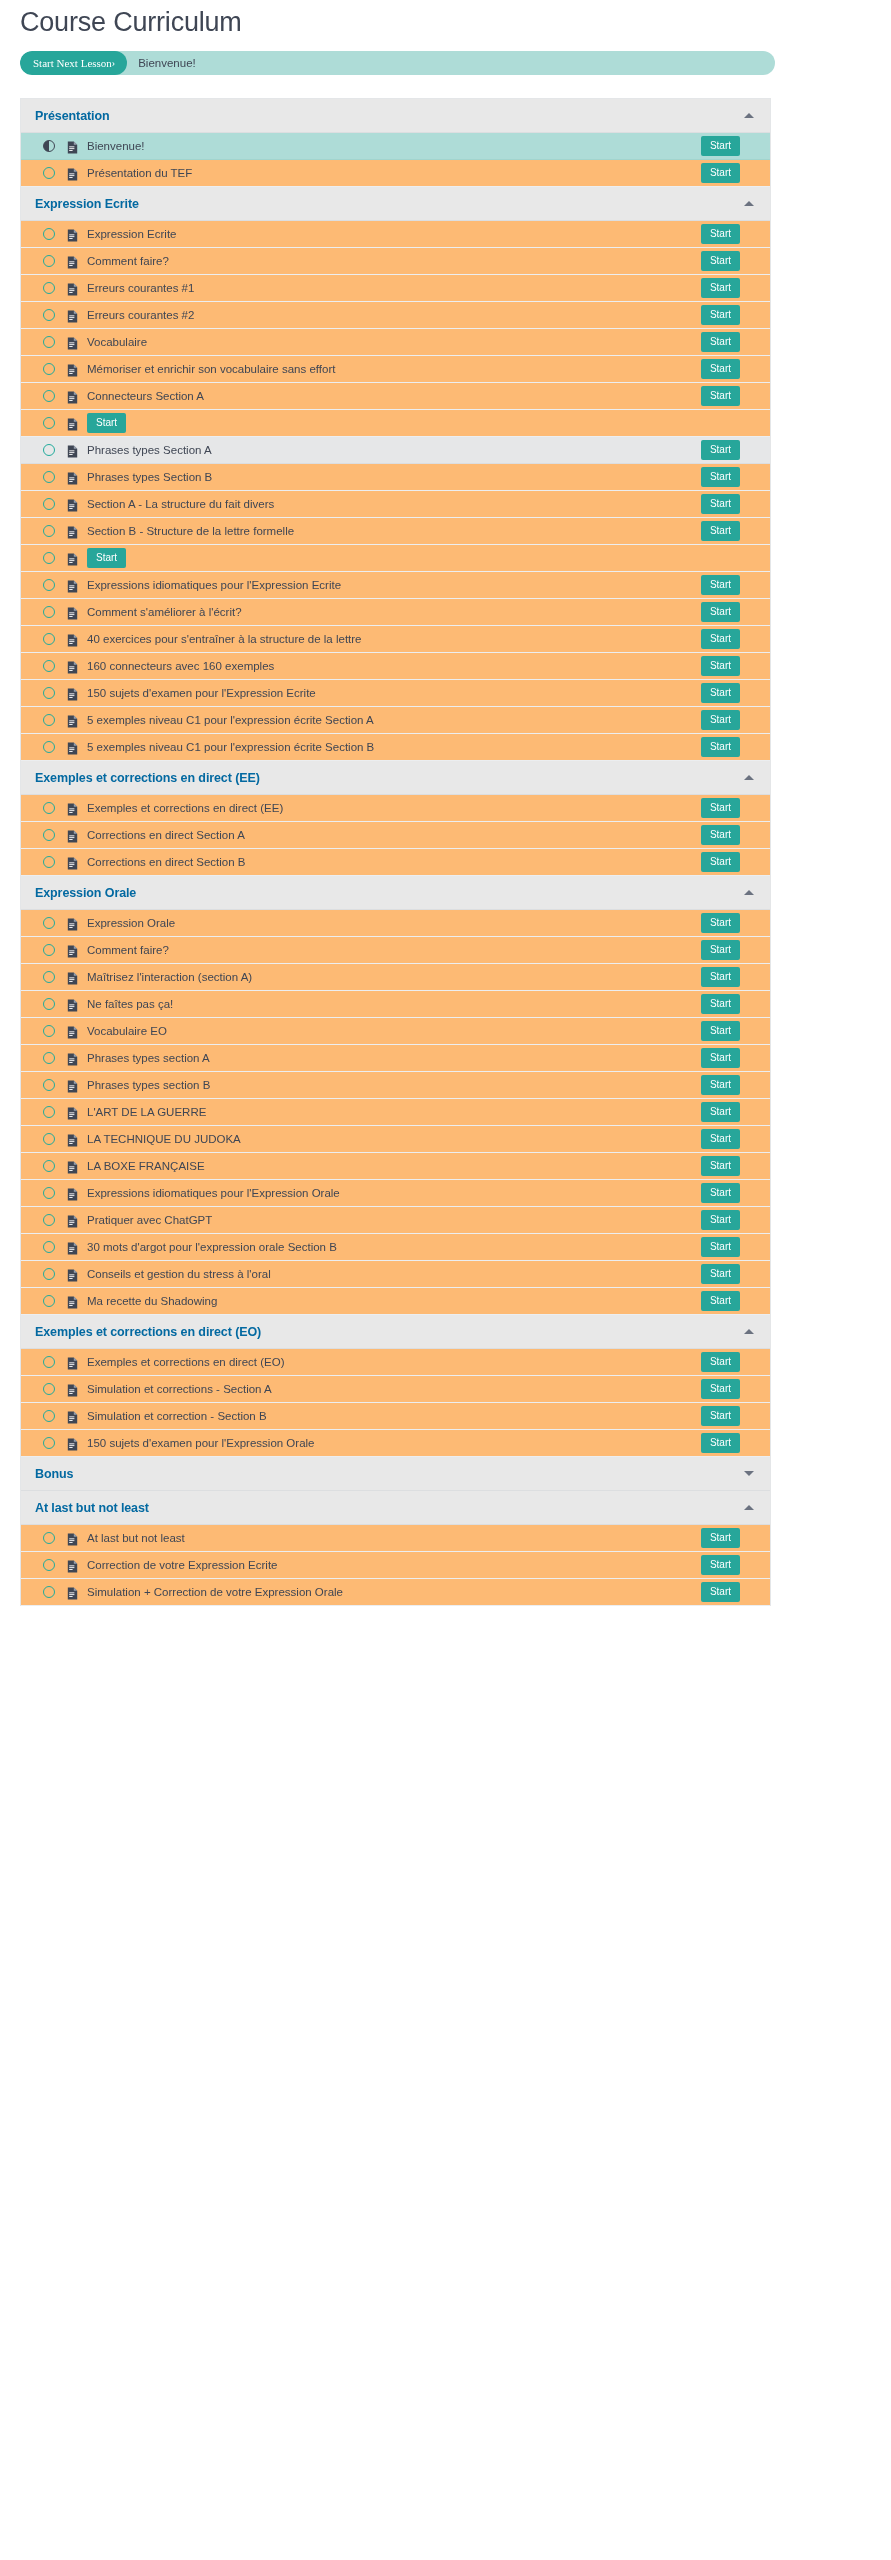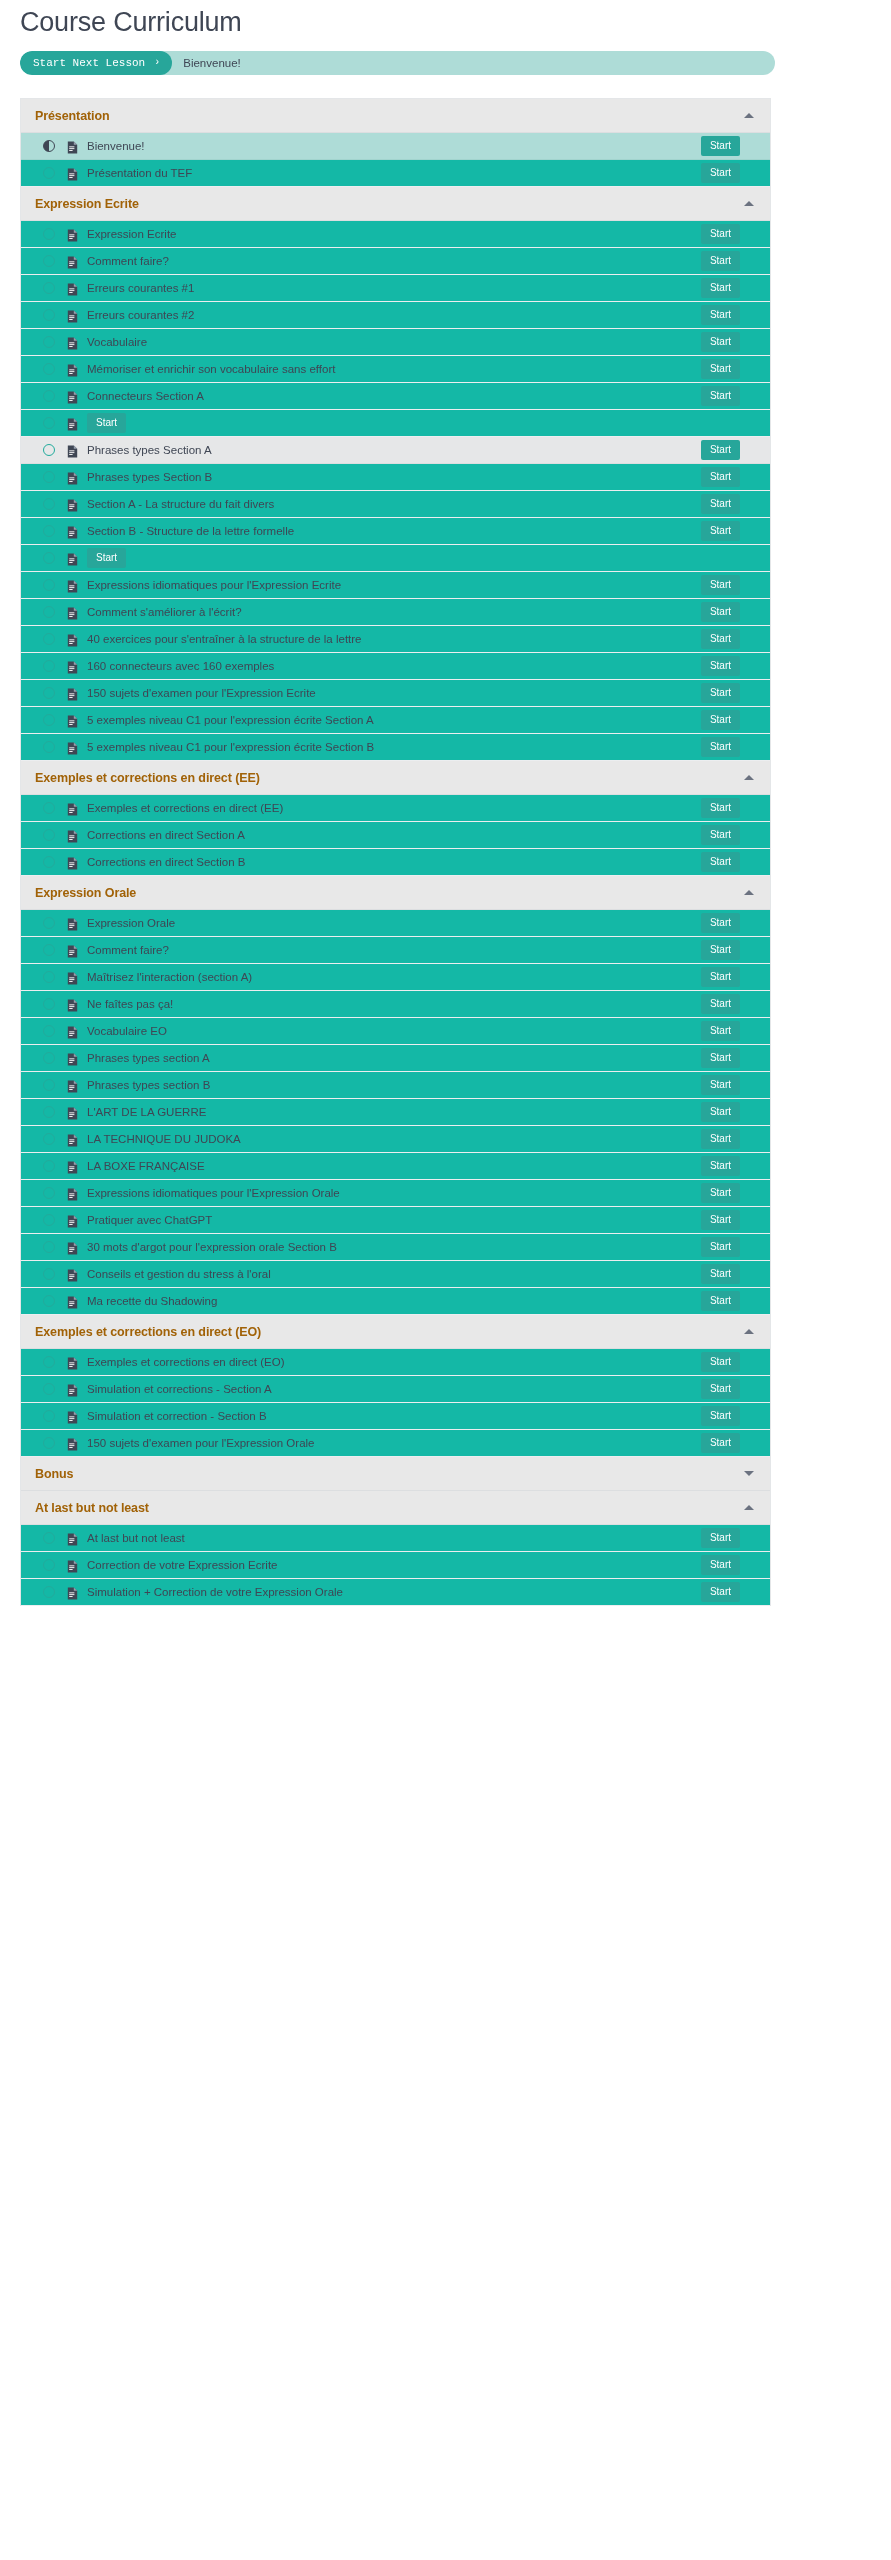--- a/index.html
+++ b/index.html
@@ -34,27 +34,26 @@
     display: flex;
     align-items: center;
     overflow: hidden;
   }
   .next-lesson-btn {
     height: 24px;
     background: #27a69a;
     color: #ffffff;
     border: none;
     border-radius: 12px;
-    font-family: Liberation Mono, monospace;
+    font-family: Liberation Serif, serif;
     font-size: 11px;
     line-height: 24px;
     padding: 0 12px 0 13px;
     display: flex;
     align-items: center;
-    gap: 9px;
     cursor: pointer;
     white-space: nowrap;
   }
   .next-lesson-btn .chev {
     font-size: 10px;
     line-height: 1;
     display: inline-block;
   }
   .next-lesson-title {
     font-size: 11.5px;
@@ -77,40 +76,40 @@
     border-bottom: 1px solid #dcdee0;
     height: 34px;
     display: flex;
     align-items: center;
     padding: 0 14px 0 14px;
     cursor: pointer;
   }
   .section-title {
     font-size: 12.5px;
     font-weight: bold;
-    color: #a16207;
+    color: #0369a1;
     letter-spacing: -0.1px;
     flex: 1;
   }
   .section-caret {
     width: 0;
     height: 0;
     border-left: 5px solid transparent;
     border-right: 5px solid transparent;
     margin-right: 2px;
   }
   .section-caret.up   { border-bottom: 5px solid #6b7280; }
   .section-caret.down { border-top: 5px solid #6b7280; }
 
   .lesson-row {
     height: 27px;
     display: flex;
     align-items: center;
     padding: 0 8px 0 22px;
-    background: #14b8a6;
+    background: #fdba74;
     border-bottom: 1px solid #eceef0;
     cursor: pointer;
   }
   .lesson-row.current {
     background: #aedcd7;
     border-bottom-color: #a2d4ce;
   }
   .lesson-row.hovered {
     background: #e6e7e8;
     border-bottom-color: #dcdee0;

